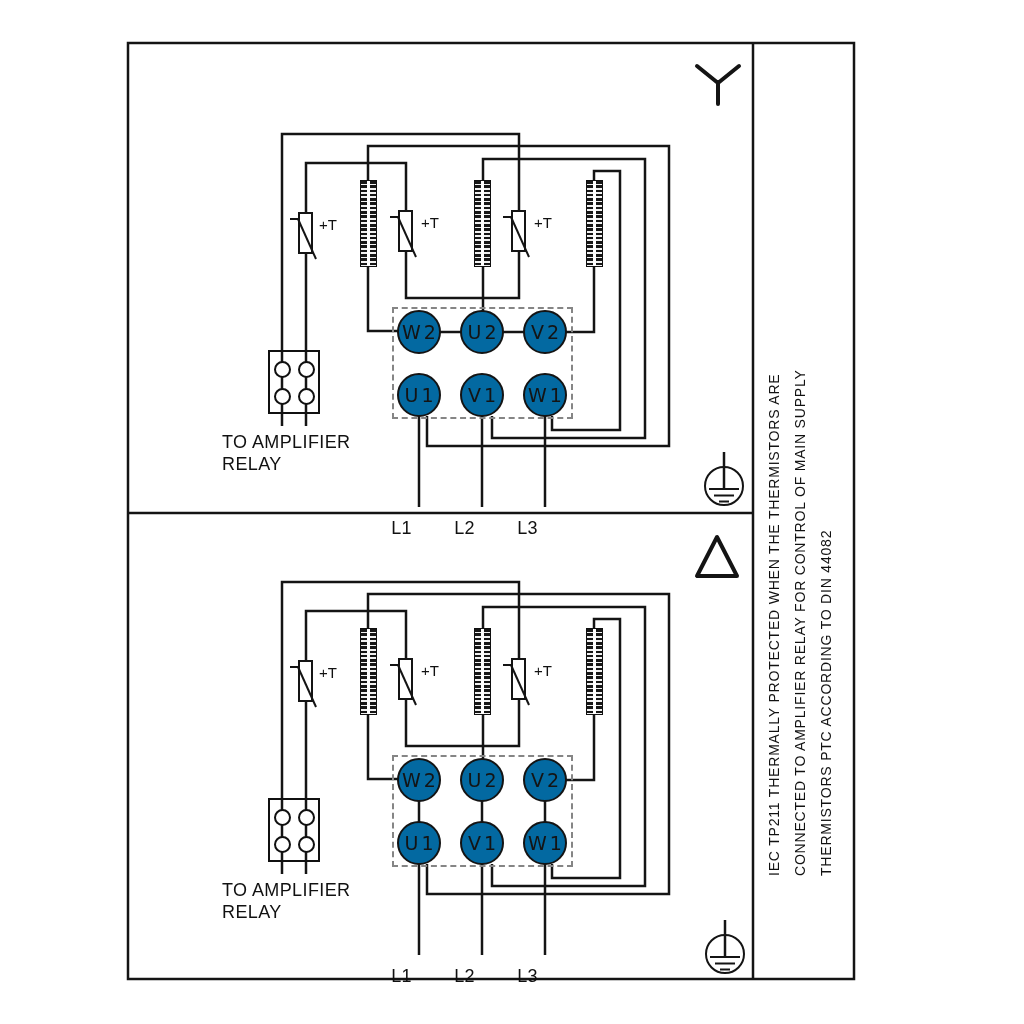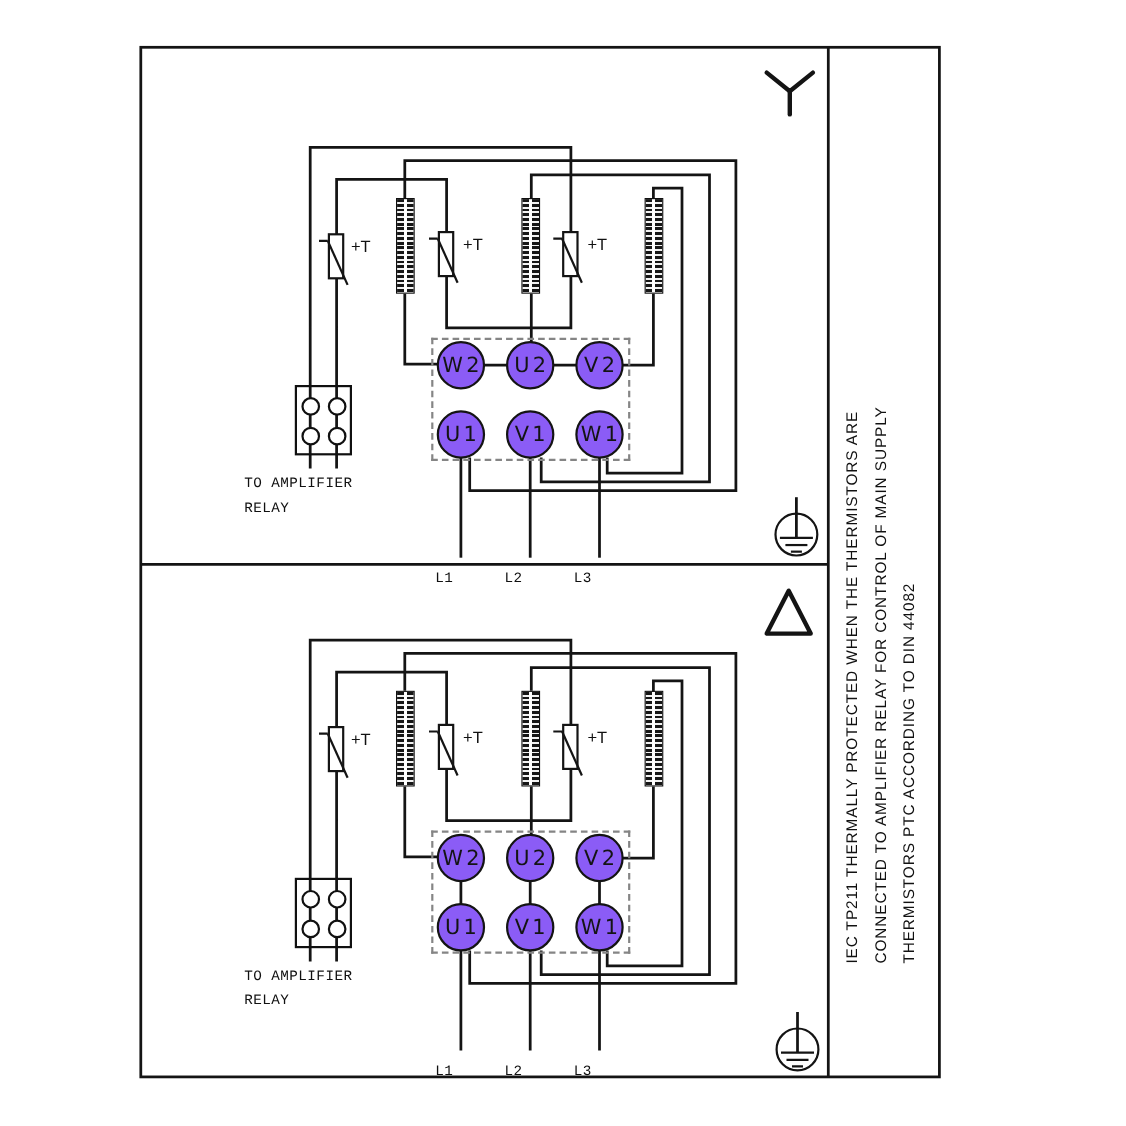--- a/index.html
+++ b/index.html
@@ -6,27 +6,27 @@
   .stage{position:relative;width:1024px;height:1024px;background:#fff;overflow:hidden;
          font-family:"Liberation Sans",sans-serif;color:#111;}
   .stage svg.overlay{position:absolute;left:0;top:0;}
   
   .winding{position:absolute;width:17px;height:87px;border:1px solid #101010;box-sizing:border-box;
     background-image:
       linear-gradient(90deg, rgba(0,0,0,0) 0 41%, #ffffff 41% 59%, rgba(0,0,0,0) 59% 100%),
       repeating-linear-gradient(180deg,#161616 0px,#161616 2.6px,#f2f2f2 2.6px,#f2f2f2 4.3px);}
   
   .term{position:absolute;width:44px;height:44px;border:2px solid #141414;border-radius:50%;
-        background:#8b5cf6;box-sizing:border-box;display:flex;align-items:center;justify-content:center;
+        background:#0369a1;box-sizing:border-box;display:flex;align-items:center;justify-content:center;
         font-family:"DejaVu Sans",sans-serif;font-size:19px;letter-spacing:3px;padding-left:3px;color:#141414;}
   .dash-box{position:absolute;border:2px dashed #858585;box-sizing:border-box;}
   .relay-box{position:absolute;width:52px;height:64px;border:2.5px solid #101010;box-sizing:border-box;}
   .relay-dot{position:absolute;width:17px;height:17px;border:2px solid #101010;border-radius:50%;
              background:#fff;box-sizing:border-box;}
-  .lbl{position:absolute;font-size:13px;letter-spacing:.4px;white-space:nowrap;color:#111;font-family:Liberation Mono, monospace;}
+  .lbl{position:absolute;font-size:18px;letter-spacing:.4px;white-space:nowrap;color:#111;}
   .lbl-l{width:34px;text-align:right;margin-top:43px;}
   .tlabel{position:absolute;font-size:15px;white-space:nowrap;color:#111;}
   .side-line{position:absolute;transform:rotate(-90deg);transform-origin:0 0;white-space:nowrap;
              font-size:14px;letter-spacing:.8px;color:#111;}
   .therm{position:absolute;}
 </style>
 </head>
 <body>
 
 <div class="stage">

